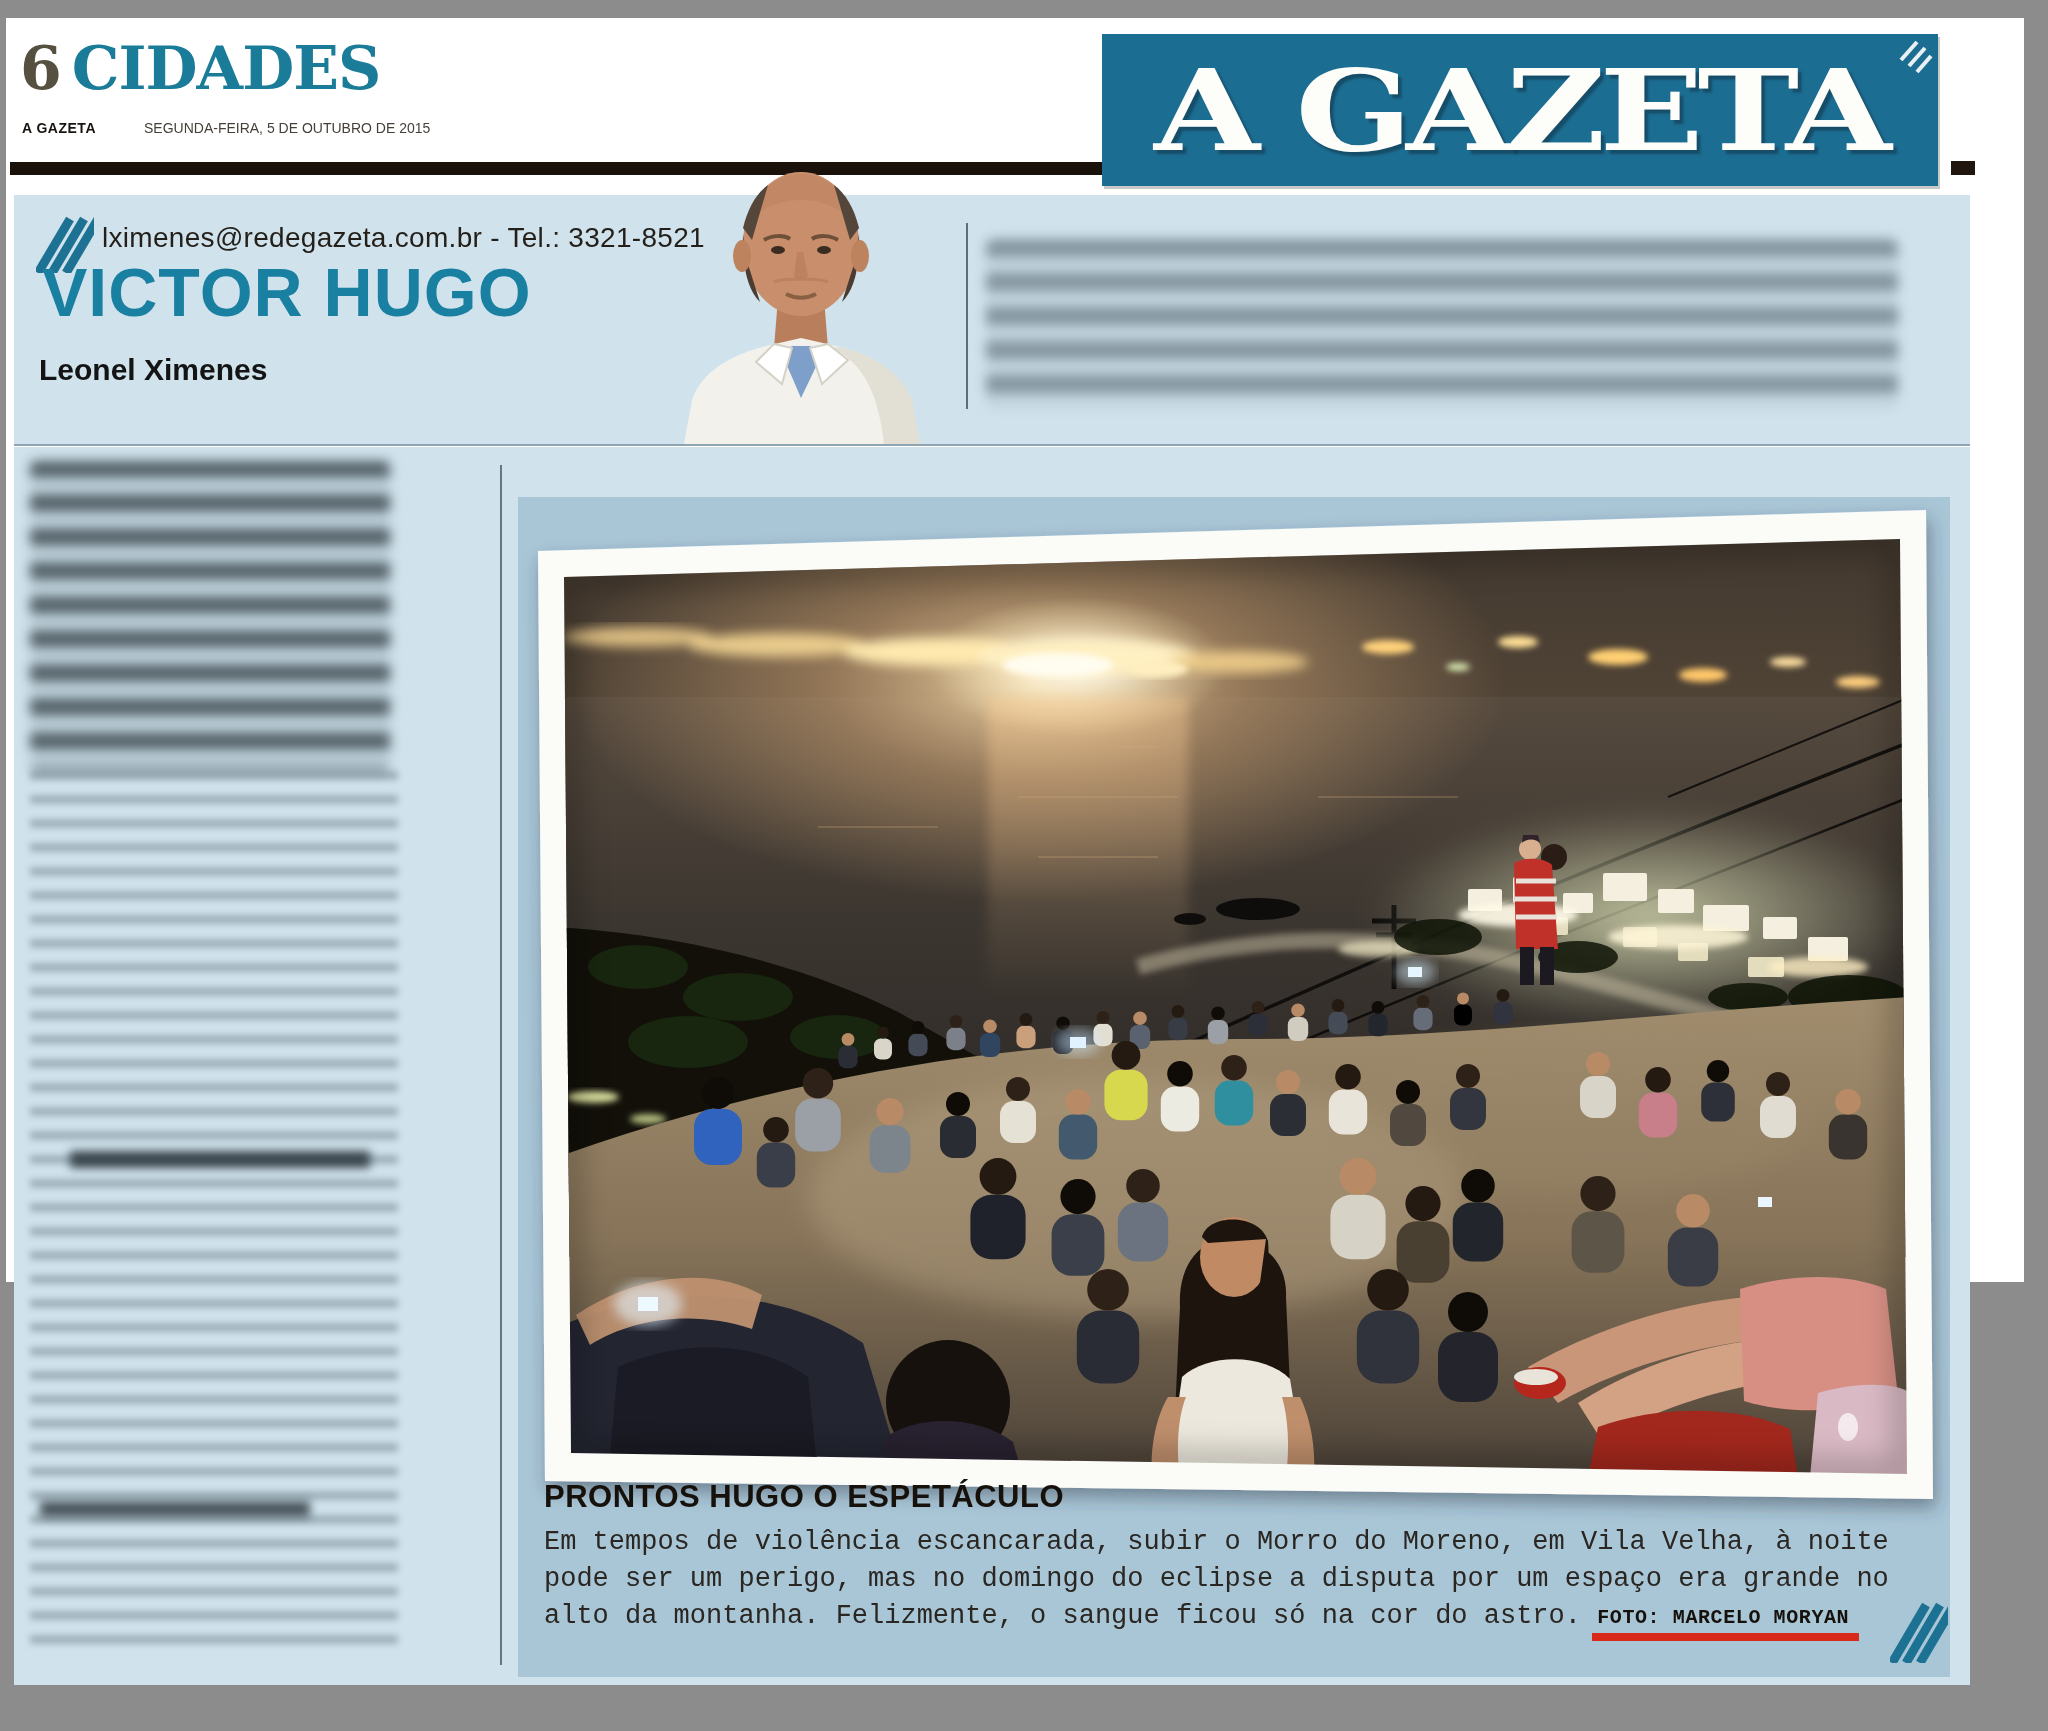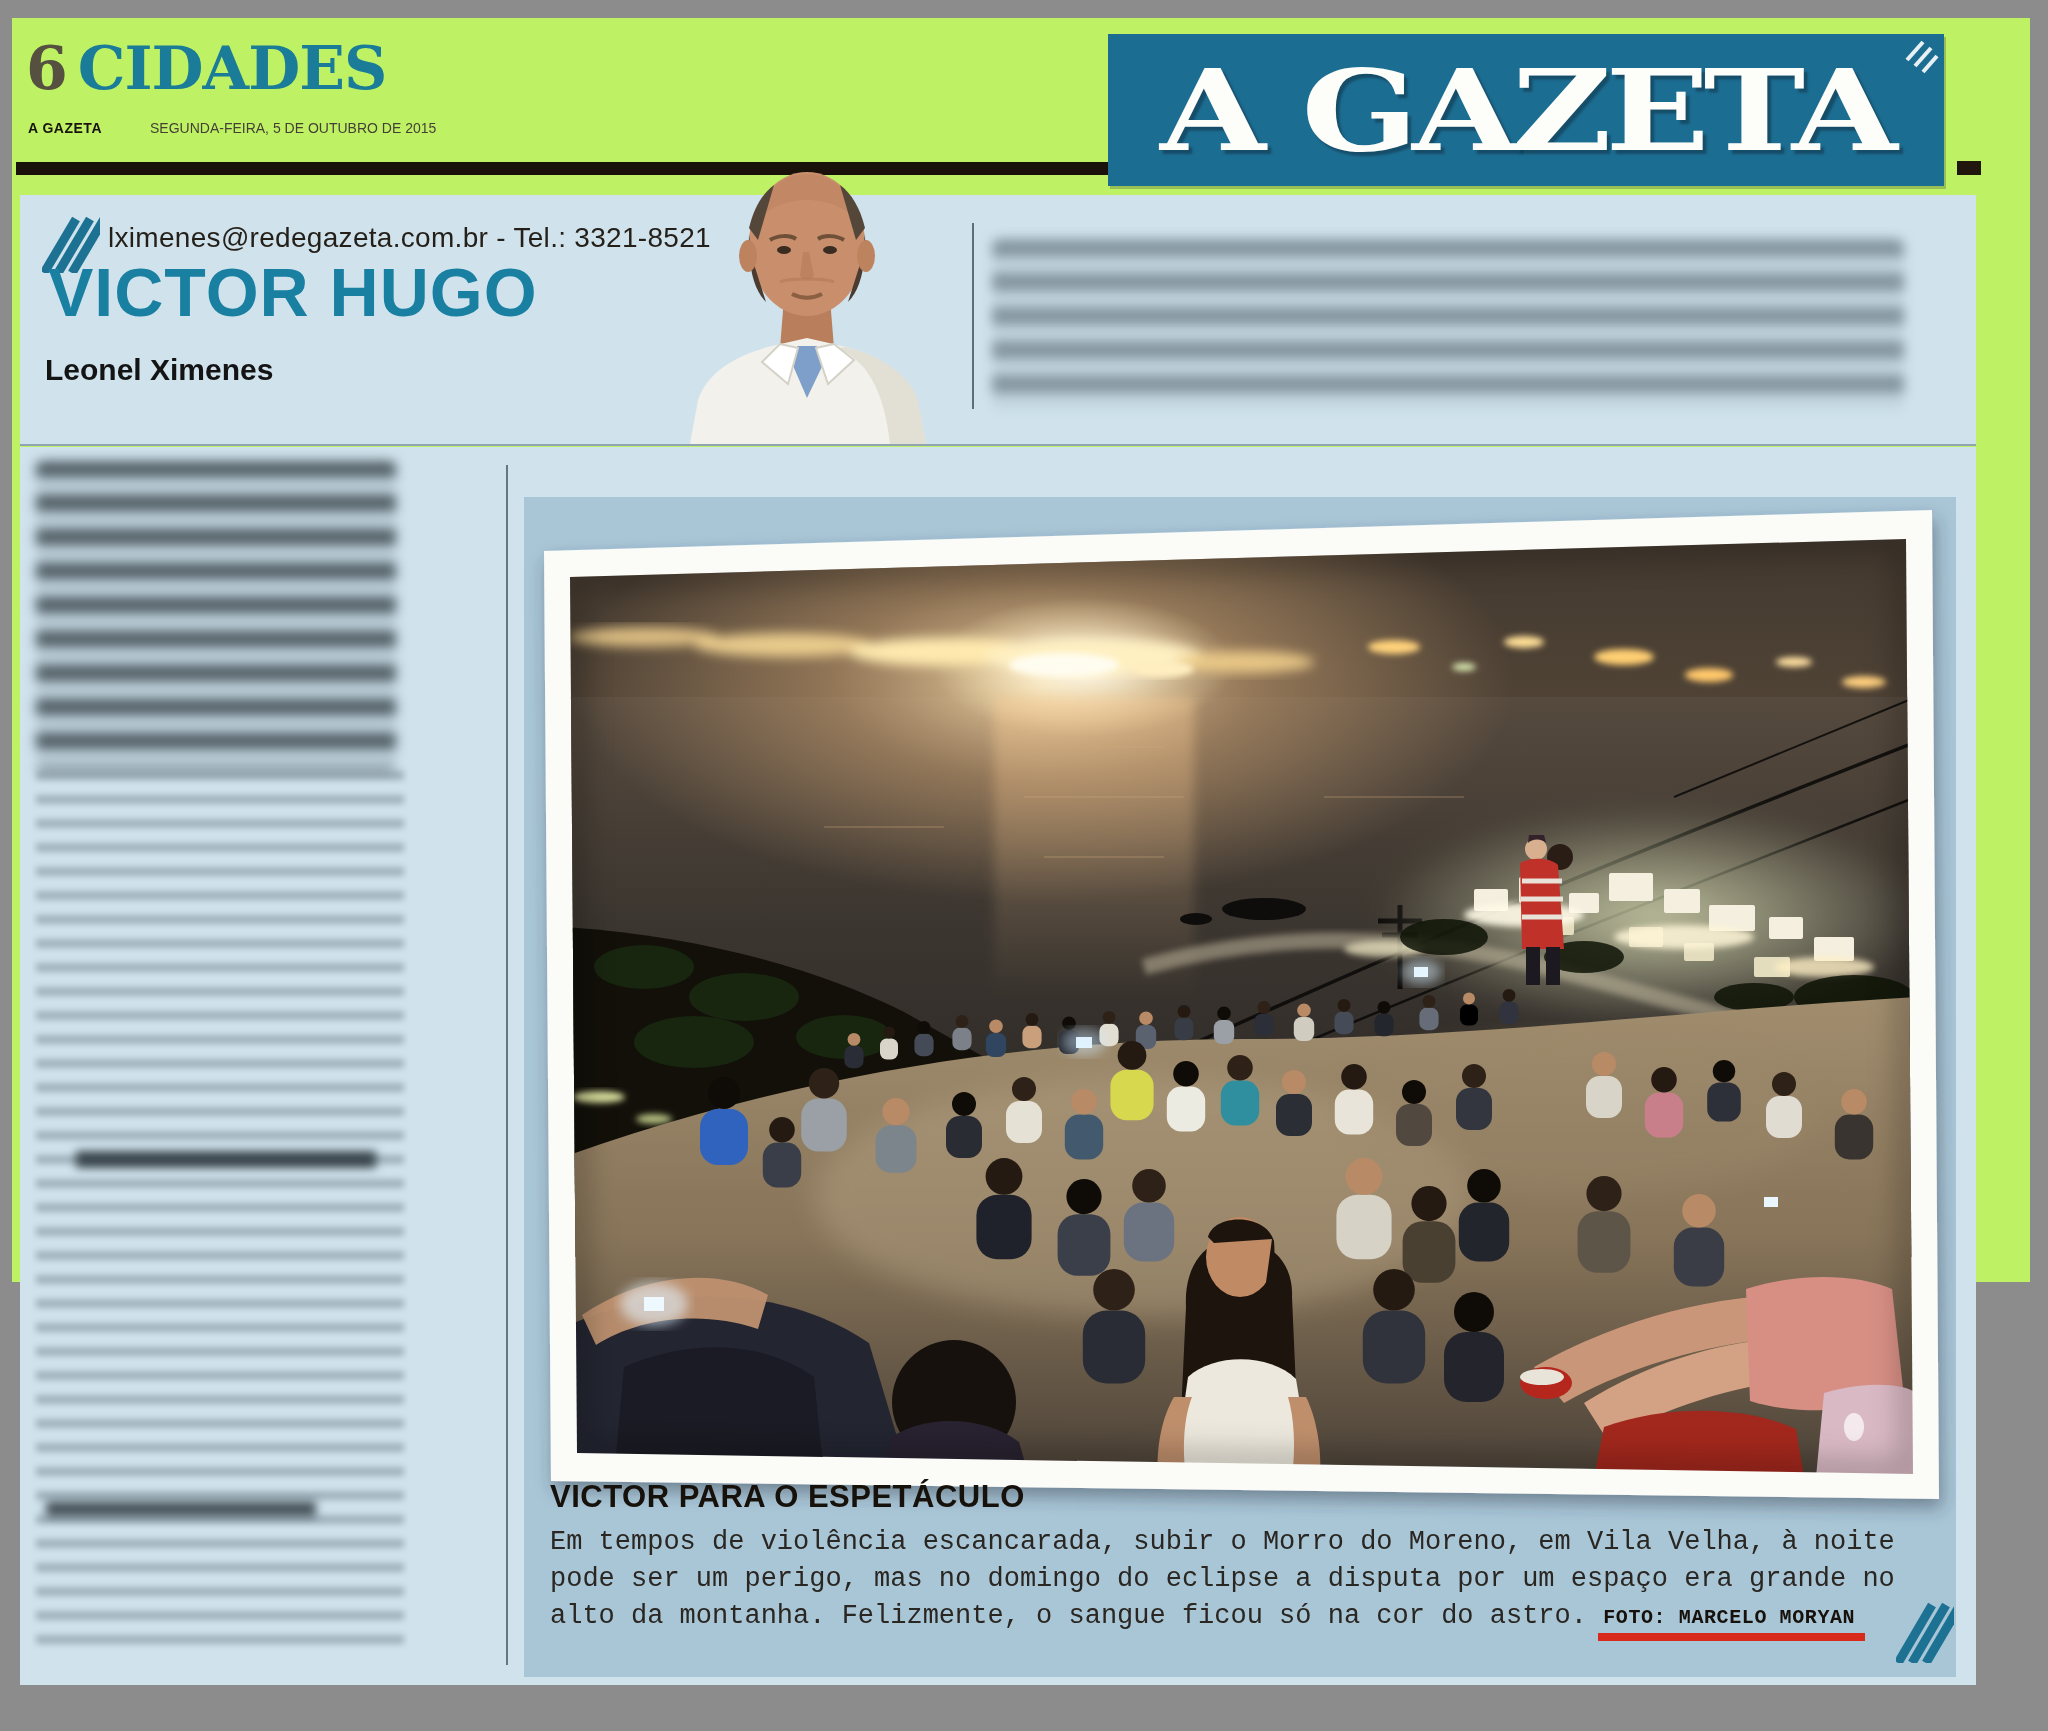--- a/index.html
+++ b/index.html
@@ -3,22 +3,22 @@
 <meta charset="utf-8">
 <style>
   html,body{margin:0;padding:0;}
   body{
     width:2048px;height:1731px;position:relative;
     background:#8c8c8c;
     font-family:"Liberation Sans", sans-serif;
     overflow:hidden;
   }
   .page{
-    position:absolute;left:12px;top:18px;width:2018px;height:1264px;
-    background:#bef264;
+    position:absolute;left:6px;top:18px;width:2018px;height:1264px;
+    background:#ffffff;
   }
   
   .section-header{position:absolute;left:14px;top:18px;white-space:nowrap;
     font-family:"DejaVu Serif", serif;font-weight:bold;font-size:60px;line-height:64px;}
   .section-number{color:#55503f;}
   .section-title{color:#1a7c98;margin-left:10px;letter-spacing:-1px;}
   .dateline{position:absolute;left:16px;top:102px;font-size:14px;color:#453f37;white-space:nowrap;}
   .dateline .paper-label{font-weight:bold;color:#19130e;margin-right:48px;letter-spacing:.5px;}
   .masthead{
     position:absolute;left:1096px;top:16px;width:836px;height:152px;
@@ -557,21 +557,21 @@
             <rect x="120" y="800" width="20" height="14" fill="#ffffff"></rect>
             <ellipse cx="130" cy="807" rx="34" ry="22" fill="#e4f4ff" opacity=".6" filter="url(#b6)"></ellipse>
             <rect x="1240" y="700" width="14" height="10" fill="#eaf6ff"></rect>
           </g>
 
           <path d="M46,80 L1382,42 L1389,977 L53,956 Z" fill="none" stroke="#000" stroke-opacity=".22" stroke-width="28" filter="url(#b14)"></path>
         </g>
       </svg>
 
       <div class="caption">
-        <h2 class="caption-title">VICTOR PARA O ESPETÁCULO</h2>
+        <h2 class="caption-title">PRONTOS HUGO O ESPETÁCULO</h2>
         <p class="caption-body"><span>Em tempos de violência escancarada, subir o Morro do Moreno, em Vila Velha, à noite pode ser um perigo, mas no domingo do eclipse a disputa por um espaço era grande no alto da montanha. Felizmente, o sangue ficou só na cor do astro.</span>
           <span class="photo-credit">FOTO: MARCELO MORYAN</span>
         </p>
       </div>
 
       <svg class="stripes-icon stripes-br" width="58" height="62" viewBox="0 0 58 62">
         <g stroke="#1d7293" stroke-width="9">
           <line x1="2" y1="62" x2="36" y2="4"></line>
           <line x1="16" y1="62" x2="50" y2="4"></line>
           <line x1="30" y1="62" x2="64" y2="4"></line>

